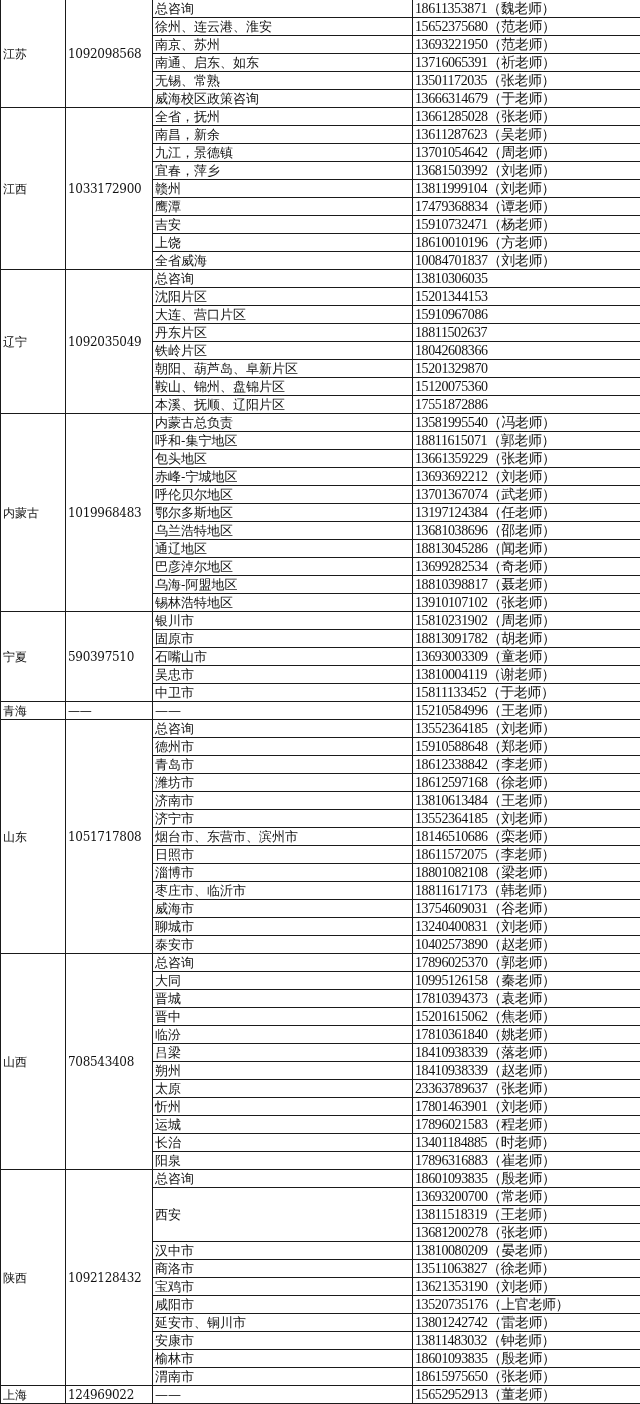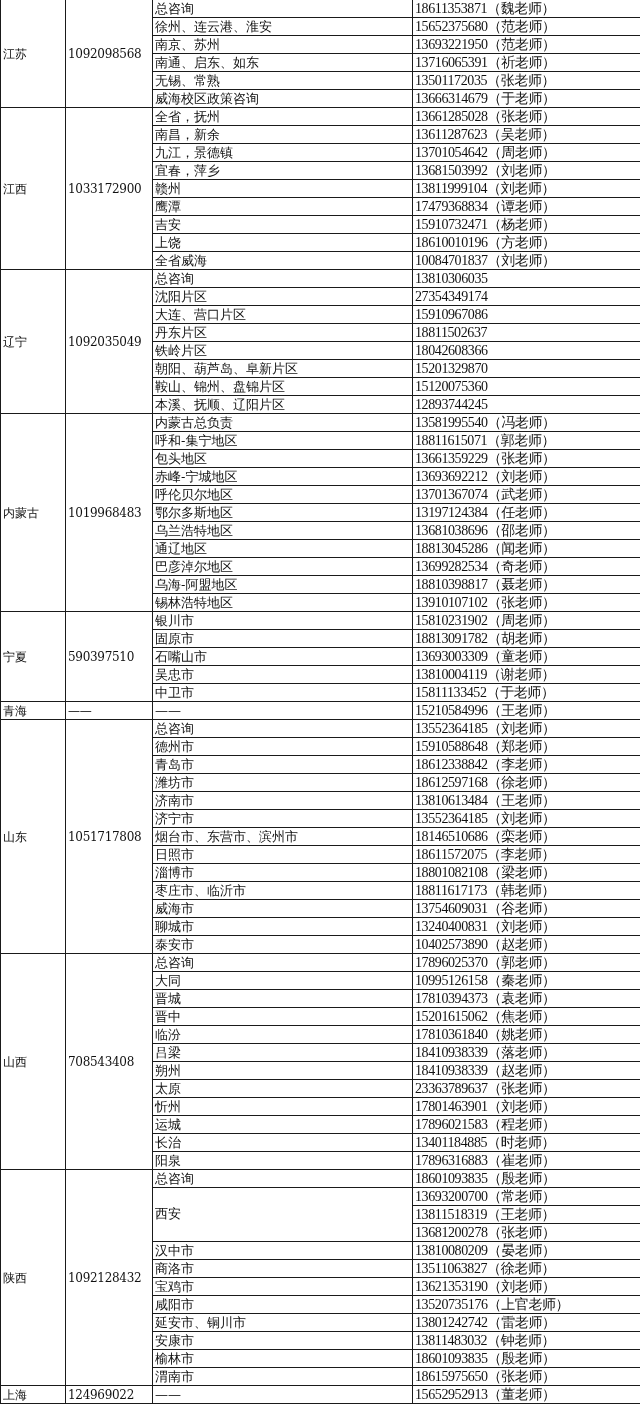--- a/index.html
+++ b/index.html
@@ -26,21 +26,21 @@
     overflow: hidden;
     vertical-align: bottom;
   }
   table.contacts td.prov, table.contacts td.qq {
     vertical-align: middle;
     font-size: 12px;
   }
   table.contacts td.qq { letter-spacing: -0.3px; }
   table.contacts td.phone { letter-spacing: -0.4px; font-family: "Liberation Serif", "DejaVu Serif", serif; font-size: 14px; }
   table.contacts td.region { vertical-align: bottom; }
-  table.contacts td.region.mid { vertical-align: middle; font-family: Liberation Mono, monospace; }
+  table.contacts td.region.mid { vertical-align: middle; }
   table.contacts tr.last td.c4 { border-right: none; }
 </style>
 </head>
 <body>
 
 <table class="contacts">
   <colgroup>
       <col class="c1">
       <col class="c2">
       <col class="c3">
@@ -112,21 +112,21 @@
         <td class="phone c4">10084701837（刘老师）</td>
       </tr>
       <tr>
         <td class="prov" rowspan="8">辽宁</td>
         <td class="qq" rowspan="8">1092035049</td>
         <td class="region" rowspan="1">总咨询</td>
         <td class="phone c4">13810306035</td>
       </tr>
       <tr>
         <td class="region" rowspan="1">沈阳片区</td>
-        <td class="phone c4">27354349174</td>
+        <td class="phone c4">15201344153</td>
       </tr>
       <tr>
         <td class="region" rowspan="1">大连、营口片区</td>
         <td class="phone c4">15910967086</td>
       </tr>
       <tr>
         <td class="region" rowspan="1">丹东片区</td>
         <td class="phone c4">18811502637</td>
       </tr>
       <tr>
@@ -136,21 +136,21 @@
       <tr>
         <td class="region" rowspan="1">朝阳、葫芦岛、阜新片区</td>
         <td class="phone c4">15201329870</td>
       </tr>
       <tr>
         <td class="region" rowspan="1">鞍山、锦州、盘锦片区</td>
         <td class="phone c4">15120075360</td>
       </tr>
       <tr>
         <td class="region" rowspan="1">本溪、抚顺、辽阳片区</td>
-        <td class="phone c4">12893744245</td>
+        <td class="phone c4">17551872886</td>
       </tr>
       <tr>
         <td class="prov" rowspan="11">内蒙古</td>
         <td class="qq" rowspan="11">1019968483</td>
         <td class="region" rowspan="1">内蒙古总负责</td>
         <td class="phone c4">13581995540（冯老师）</td>
       </tr>
       <tr>
         <td class="region" rowspan="1">呼和-集宁地区</td>
         <td class="phone c4">18811615071（郭老师）</td>

